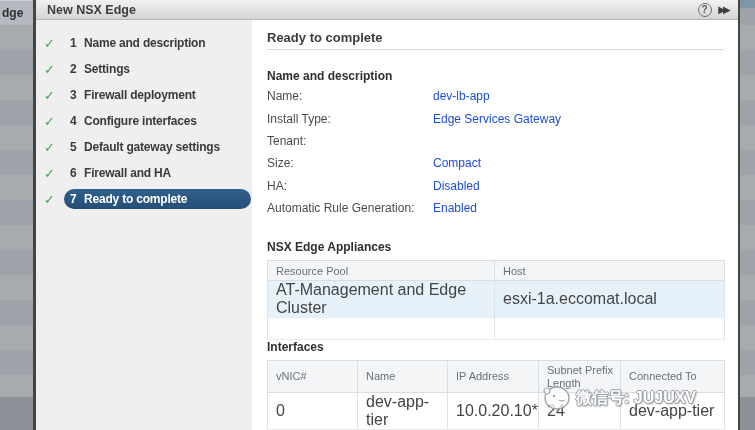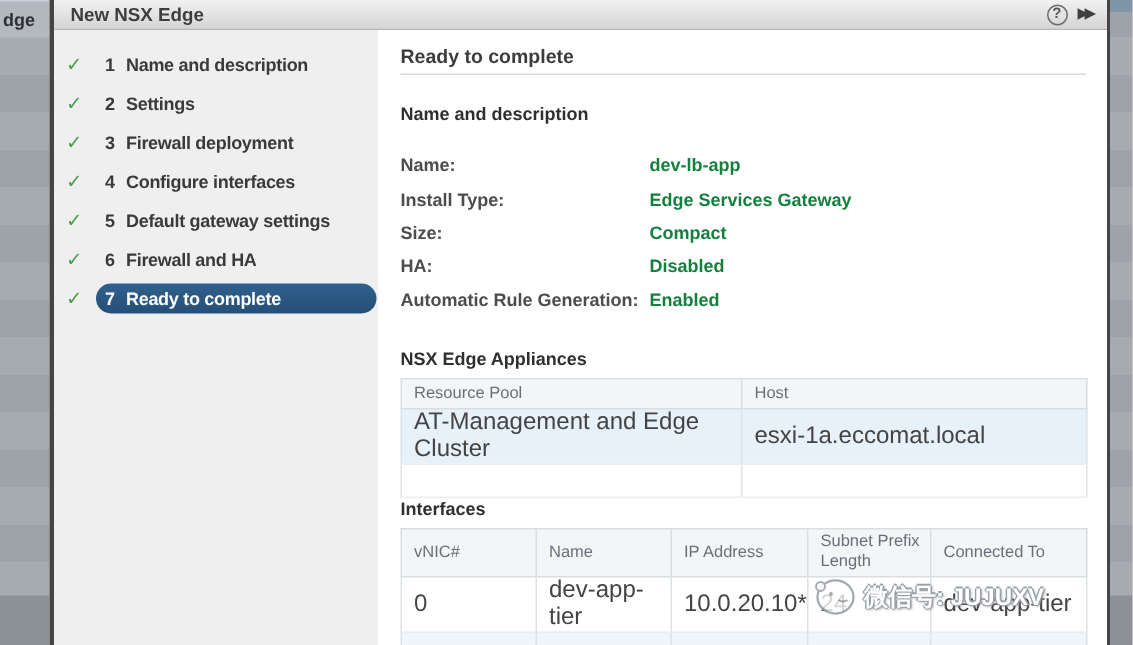--- a/index.html
+++ b/index.html
@@ -49,24 +49,24 @@
 
   
   .content { flex:1 1 auto; background:#fff; padding:10px 14px 0 15px; overflow:hidden; position:relative; }
   .page-heading { font-size:13px; line-height:15px; font-weight:bold; color:#3c3c3c; margin-bottom:4px; }
   .rule { border:0; border-top:1px solid #d9d9d9; height:0; }
   .section-title { font-size:12px; line-height:14px; font-weight:bold; color:#2f2f2f; }
   .st-1 { margin-top:19px; }
   .st-2 { margin-top:21px; }
   .st-3 { }
 
-  .kv { margin-top:16px;font-weight:bold; }
+  .kv { margin-top:2px; }
   .kv-row { height:22.4px; display:flex; align-items:center; }
   .kv-label { flex:0 0 166px; color:#4c4c4c; }
-  .kv-value { color:#15803d; }
+  .kv-value { color:#1d4ed8; }
 
   table.tbl { border-collapse:collapse; table-layout:fixed; width:457px; margin-top:6px;
     border:1px solid #d3d9de; }
   table.tbl th { background:#f4f5f7; color:#68707a; font-weight:normal; font-size:11px;
     text-align:left; padding:2px 4px 2px 8px; border:1px solid #d9dee3; }
   table.tbl td { font-size:16px; color:#444; padding:0 4px 0 8px;
     border-left:1px solid #dde2e7; border-right:1px solid #dde2e7;
     border-top:1px solid #e9edf0; border-bottom:1px solid #e9edf0; }
   table.appl th { height:20px; }
   table.appl td { height:24px; }
@@ -170,20 +170,24 @@
       <div class="kv">
         <div class="kv-row">
           <span class="kv-label">Name:</span>
           <span class="kv-value">dev-lb-app</span>
         </div>
         <div class="kv-row">
           <span class="kv-label">Install Type:</span>
           <span class="kv-value">Edge Services Gateway</span>
         </div>
         <div class="kv-row">
+          <span class="kv-label">Tenant:</span>
+          <span class="kv-value"></span>
+        </div>
+        <div class="kv-row">
           <span class="kv-label">Size:</span>
           <span class="kv-value">Compact</span>
         </div>
         <div class="kv-row">
           <span class="kv-label">HA:</span>
           <span class="kv-value">Disabled</span>
         </div>
         <div class="kv-row">
           <span class="kv-label">Automatic Rule Generation:</span>
           <span class="kv-value">Enabled</span>

